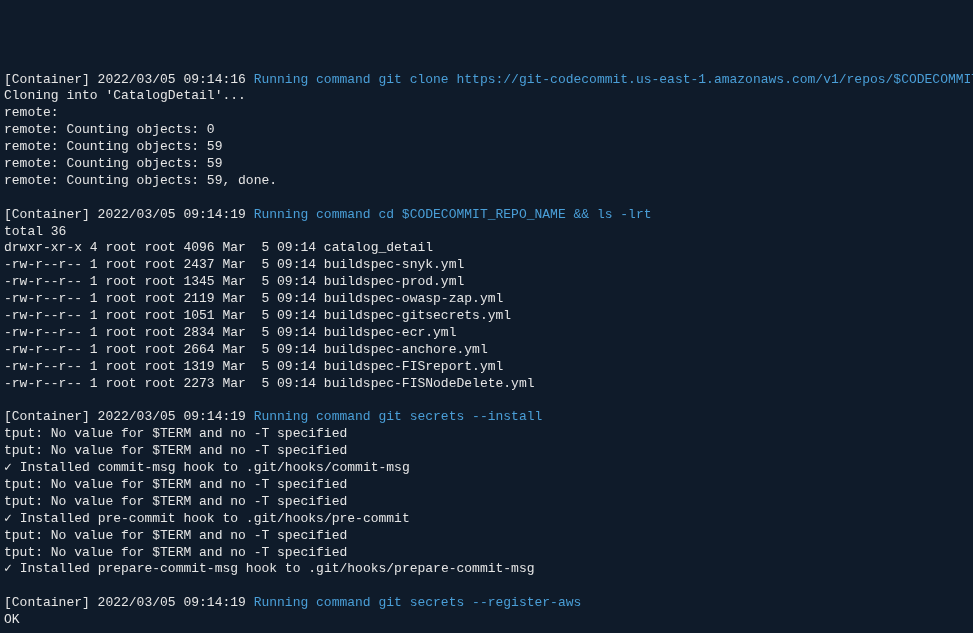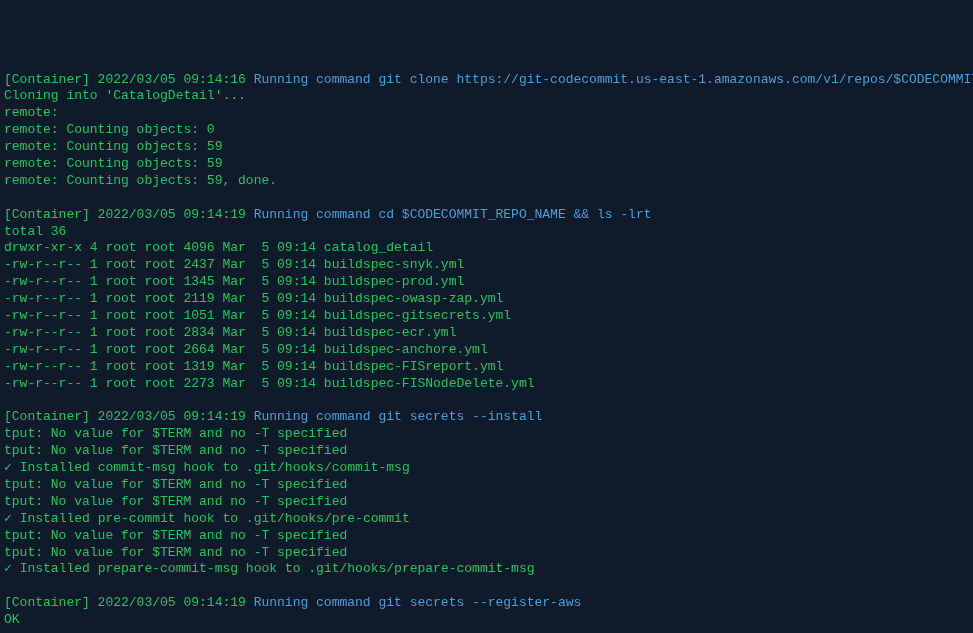--- a/index.html
+++ b/index.html
@@ -14,21 +14,21 @@
       width: 973px;
       box-sizing: border-box;
     }
     .line {
       display: block;
     }
     .cmd {
       color: #4a9fd8;
     }
     .white {
-      color: #22c55e;
+      color: #e5e5e5;
     }
   </style>
 </head>
 <body>
 
 
 
 <div id="terminal"><span class="line"><span class="white">[Container] 2022/03/05 09:14:16 </span><span class="cmd">Running command git clone https://git-codecommit.us-east-1.amazonaws.com/v1/repos/$CODECOMMIT_REPO_NAME</span></span><span class="line white">Cloning into 'CatalogDetail'...</span><span class="line white">remote:</span><span class="line white">remote: Counting objects: 0</span><span class="line white">remote: Counting objects: 59</span><span class="line white">remote: Counting objects: 59</span><span class="line white">remote: Counting objects: 59, done.</span><span class="line white">&nbsp;</span><span class="line"><span class="white">[Container] 2022/03/05 09:14:19 </span><span class="cmd">Running command cd $CODECOMMIT_REPO_NAME &amp;&amp; ls -lrt</span></span><span class="line white">total 36</span><span class="line white">drwxr-xr-x 4 root root 4096 Mar  5 09:14 catalog_detail</span><span class="line white">-rw-r--r-- 1 root root 2437 Mar  5 09:14 buildspec-snyk.yml</span><span class="line white">-rw-r--r-- 1 root root 1345 Mar  5 09:14 buildspec-prod.yml</span><span class="line white">-rw-r--r-- 1 root root 2119 Mar  5 09:14 buildspec-owasp-zap.yml</span><span class="line white">-rw-r--r-- 1 root root 1051 Mar  5 09:14 buildspec-gitsecrets.yml</span><span class="line white">-rw-r--r-- 1 root root 2834 Mar  5 09:14 buildspec-ecr.yml</span><span class="line white">-rw-r--r-- 1 root root 2664 Mar  5 09:14 buildspec-anchore.yml</span><span class="line white">-rw-r--r-- 1 root root 1319 Mar  5 09:14 buildspec-FISreport.yml</span><span class="line white">-rw-r--r-- 1 root root 2273 Mar  5 09:14 buildspec-FISNodeDelete.yml</span><span class="line white">&nbsp;</span><span class="line"><span class="white">[Container] 2022/03/05 09:14:19 </span><span class="cmd">Running command git secrets --install</span></span><span class="line white">tput: No value for $TERM and no -T specified</span><span class="line white">tput: No value for $TERM and no -T specified</span><span class="line white">✓ Installed commit-msg hook to .git/hooks/commit-msg</span><span class="line white">tput: No value for $TERM and no -T specified</span><span class="line white">tput: No value for $TERM and no -T specified</span><span class="line white">✓ Installed pre-commit hook to .git/hooks/pre-commit</span><span class="line white">tput: No value for $TERM and no -T specified</span><span class="line white">tput: No value for $TERM and no -T specified</span><span class="line white">✓ Installed prepare-commit-msg hook to .git/hooks/prepare-commit-msg</span><span class="line white">&nbsp;</span><span class="line"><span class="white">[Container] 2022/03/05 09:14:19 </span><span class="cmd">Running command git secrets --register-aws</span></span><span class="line white">OK</span><span class="line white">&nbsp;</span></div>
 
 

